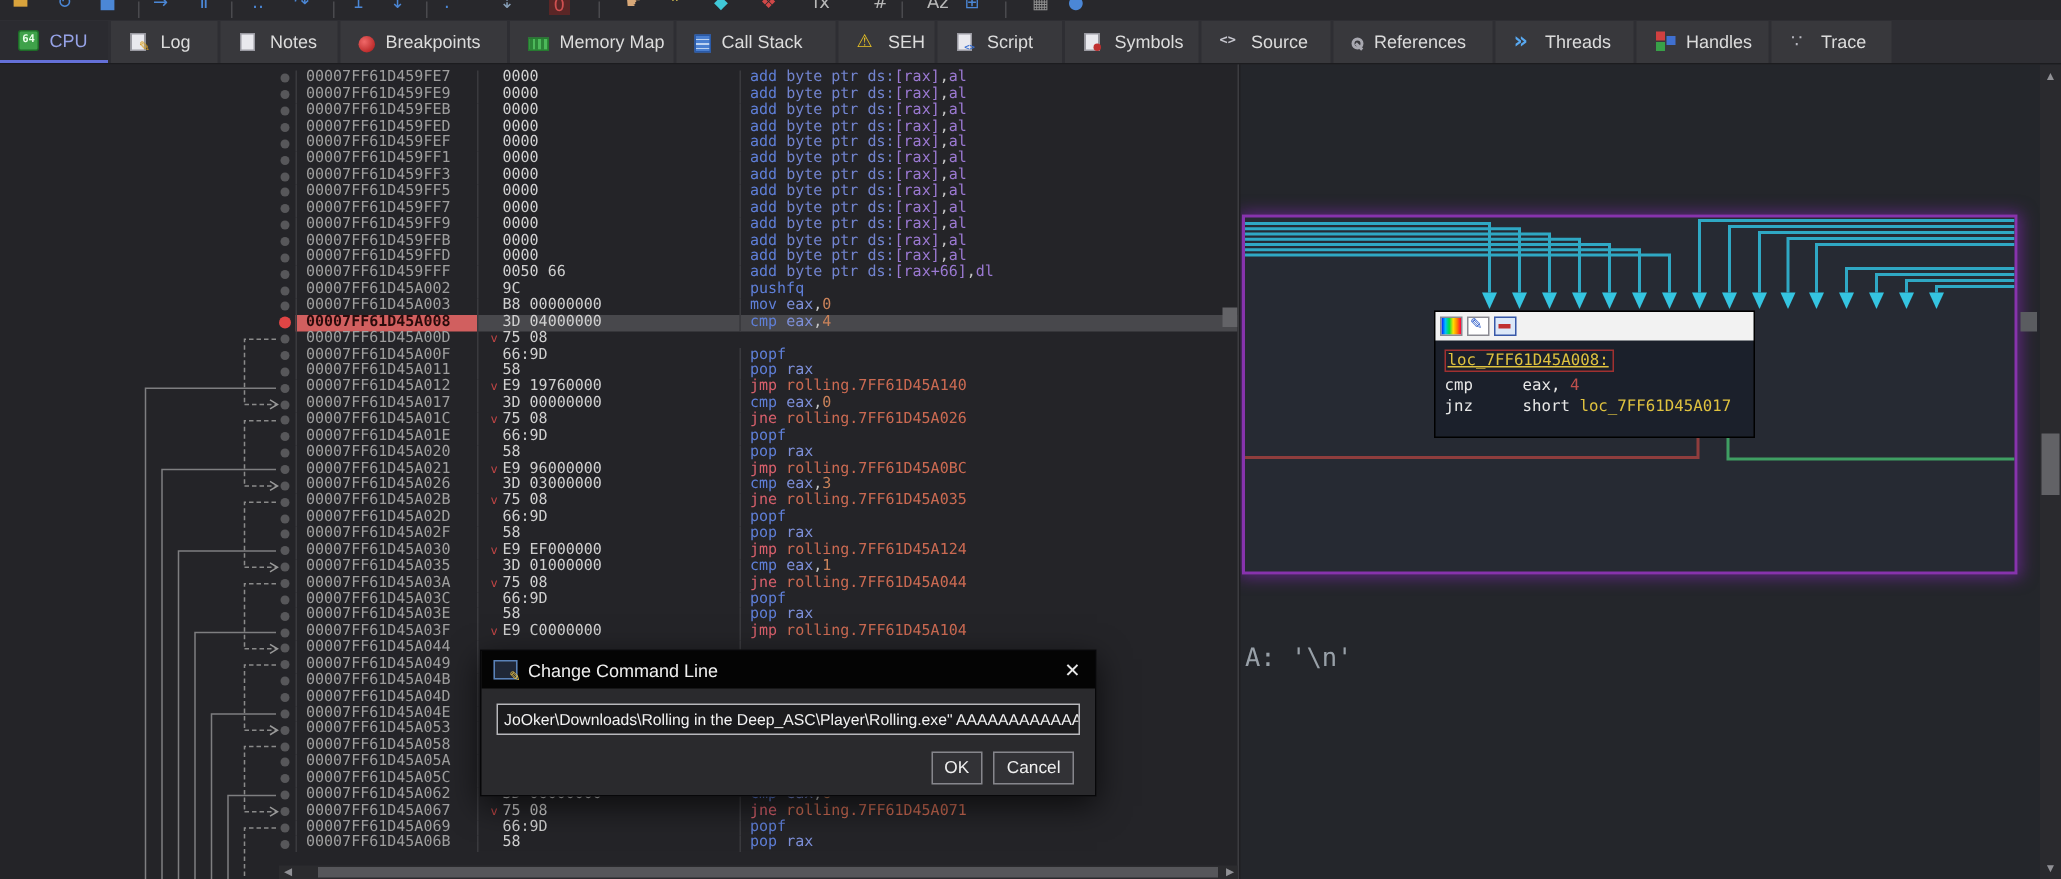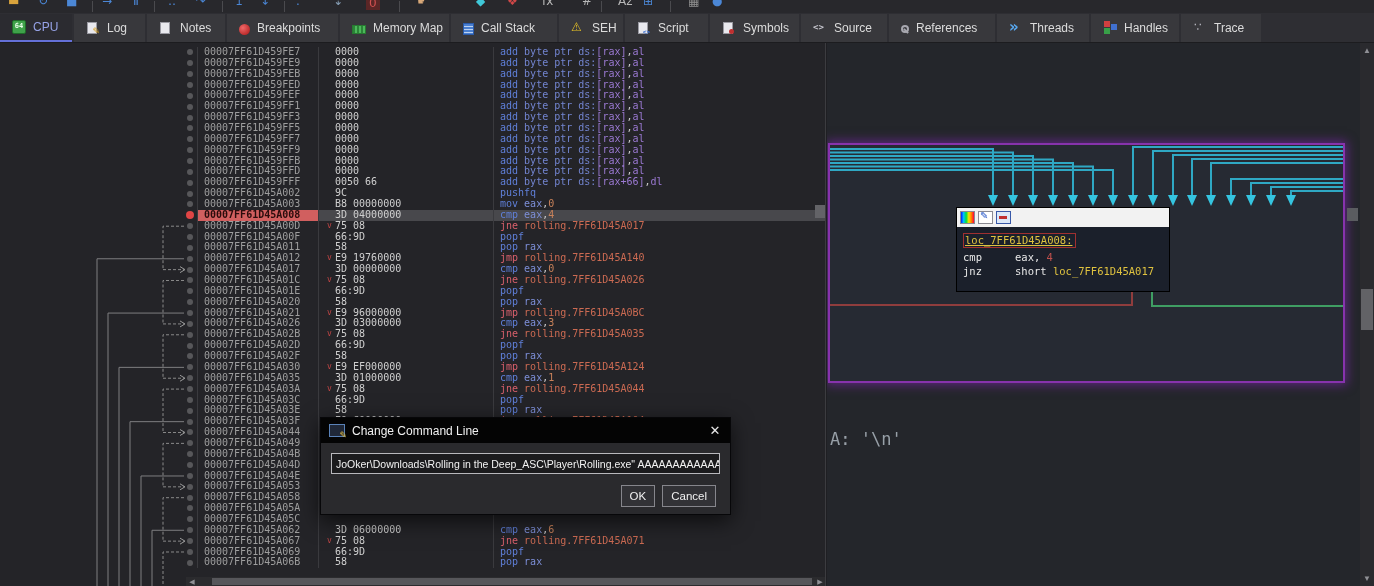--- a/index.html
+++ b/index.html
@@ -85,21 +85,21 @@
   .gmn{display:inline-block;width:52px;}
   .gnum{color:#c0504d;} .gtarget{color:#dfc23f;}
   #gannot{position:absolute;left:3px;top:386px;font-family:"DejaVu Sans Mono",monospace;
           font-size:17px;color:#98a0a8;}
   #gv-thumb{position:absolute;left:520px;top:165px;width:11px;height:13px;background:#5a5c60;}
   #vscroll{position:absolute;left:533px;top:0;width:14px;height:543px;background:#2a2a2e;}
   #vscroll .varrow{position:absolute;left:0;width:14px;text-align:center;color:#909095;font-size:8px;}
   #vthumb{position:absolute;left:1px;top:246px;width:12px;height:41px;background:#626266;}
 
   
-  #dialog{position:absolute;left:320px;top:417px;width:411px;height:98px;background:#2a2a2d;
+  #dialog{position:absolute;left:320px;top:433px;width:411px;height:98px;background:#2a2a2d;
           border:1px solid #070709;box-shadow:0 6px 20px rgba(0,0,0,.65);box-sizing:border-box;}
   #dlg-title{height:25px;background:#040404;display:flex;align-items:center;color:#f0f0f0;font-size:12px;}
   #dlg-icon{width:14px;height:11px;margin:0 7px 0 8px;background:#202838;border:1px solid #5a82b8;position:relative;flex:none;}
   #dlg-icon::after{content:"\270E";position:absolute;right:-3px;bottom:-4px;color:#e8c040;font-size:9px;}
   #dlg-close{margin-left:auto;width:30px;text-align:center;color:#e8e8e8;font-size:13px;cursor:default;}
   #dlg-input{margin:10px 10px 0 10px;height:21px;background:#1b1b1d;border:1px solid #b8b8bc;
              color:#f2f2f2;font-size:10.5px;line-height:20px;padding:0 4px;white-space:nowrap;overflow:hidden;
              font-family:"Liberation Sans",sans-serif;box-sizing:border-box;}
   #dlg-btns{display:flex;justify-content:flex-end;gap:7px;margin:11px 14px 0 0;padding-left:36px;}
   .dbtn{min-width:34px;height:22px;background:#323236;border:1px solid #86868c;color:#f0f0f0;
@@ -237,21 +237,21 @@
       <div class="drow"><div class="c-dots"><span class="dot"></span></div><div class="c-addr">00007FF61D459FF3</div><div class="c-bytes"><span class="vmark"></span><span>0000</span></div><div class="c-instr"><span class="mn">add</span><span class="sp"> </span><span class="kw">byte ptr</span><span class="sp"> </span><span class="kw">ds:</span><span class="mem">[rax]</span><span class="pun">,</span><span class="mem">al</span></div></div>
       <div class="drow"><div class="c-dots"><span class="dot"></span></div><div class="c-addr">00007FF61D459FF5</div><div class="c-bytes"><span class="vmark"></span><span>0000</span></div><div class="c-instr"><span class="mn">add</span><span class="sp"> </span><span class="kw">byte ptr</span><span class="sp"> </span><span class="kw">ds:</span><span class="mem">[rax]</span><span class="pun">,</span><span class="mem">al</span></div></div>
       <div class="drow"><div class="c-dots"><span class="dot"></span></div><div class="c-addr">00007FF61D459FF7</div><div class="c-bytes"><span class="vmark"></span><span>0000</span></div><div class="c-instr"><span class="mn">add</span><span class="sp"> </span><span class="kw">byte ptr</span><span class="sp"> </span><span class="kw">ds:</span><span class="mem">[rax]</span><span class="pun">,</span><span class="mem">al</span></div></div>
       <div class="drow"><div class="c-dots"><span class="dot"></span></div><div class="c-addr">00007FF61D459FF9</div><div class="c-bytes"><span class="vmark"></span><span>0000</span></div><div class="c-instr"><span class="mn">add</span><span class="sp"> </span><span class="kw">byte ptr</span><span class="sp"> </span><span class="kw">ds:</span><span class="mem">[rax]</span><span class="pun">,</span><span class="mem">al</span></div></div>
       <div class="drow"><div class="c-dots"><span class="dot"></span></div><div class="c-addr">00007FF61D459FFB</div><div class="c-bytes"><span class="vmark"></span><span>0000</span></div><div class="c-instr"><span class="mn">add</span><span class="sp"> </span><span class="kw">byte ptr</span><span class="sp"> </span><span class="kw">ds:</span><span class="mem">[rax]</span><span class="pun">,</span><span class="mem">al</span></div></div>
       <div class="drow"><div class="c-dots"><span class="dot"></span></div><div class="c-addr">00007FF61D459FFD</div><div class="c-bytes"><span class="vmark"></span><span>0000</span></div><div class="c-instr"><span class="mn">add</span><span class="sp"> </span><span class="kw">byte ptr</span><span class="sp"> </span><span class="kw">ds:</span><span class="mem">[rax]</span><span class="pun">,</span><span class="mem">al</span></div></div>
       <div class="drow"><div class="c-dots"><span class="dot"></span></div><div class="c-addr">00007FF61D459FFF</div><div class="c-bytes"><span class="vmark"></span><span>0050 66</span></div><div class="c-instr"><span class="mn">add</span><span class="sp"> </span><span class="kw">byte ptr</span><span class="sp"> </span><span class="kw">ds:</span><span class="mem">[rax+66]</span><span class="pun">,</span><span class="mem">dl</span></div></div>
       <div class="drow"><div class="c-dots"><span class="dot"></span></div><div class="c-addr">00007FF61D45A002</div><div class="c-bytes"><span class="vmark"></span><span>9C</span></div><div class="c-instr"><span class="mn">pushfq</span></div></div>
       <div class="drow"><div class="c-dots"><span class="dot"></span></div><div class="c-addr">00007FF61D45A003</div><div class="c-bytes"><span class="vmark"></span><span>B8 00000000</span></div><div class="c-instr"><span class="mn">mov</span><span class="sp"> </span><span class="reg">eax</span><span class="pun">,</span><span class="num">0</span></div></div>
       <div class="drow sel"><div class="c-dots"><span class="dot bp"></span></div><div class="c-addr">00007FF61D45A008</div><div class="c-bytes"><span class="vmark"></span><span>3D 04000000</span></div><div class="c-instr"><span class="mn">cmp</span><span class="sp"> </span><span class="reg">eax</span><span class="pun">,</span><span class="num">4</span></div></div>
-      <div class="drow"><div class="c-dots"><span class="dot"></span></div><div class="c-addr">00007FF61D45A00D</div><div class="c-bytes"><span class="vmark">v</span><span>75 08</span></div><div class="c-instr"><span class="jcc">jne</span><span class="jt"> rolling.7FF61D45A017</span></div></div>
+      <div class="drow"><div class="c-dots"><span class="dot"></span></div><div class="c-addr">00007FF61D45A00D</div><div class="c-bytes"><span class="vmark">v</span><span>75 08</span></div></div>
       <div class="drow"><div class="c-dots"><span class="dot"></span></div><div class="c-addr">00007FF61D45A00F</div><div class="c-bytes"><span class="vmark"></span><span>66:9D</span></div><div class="c-instr"><span class="mn">popf</span></div></div>
       <div class="drow"><div class="c-dots"><span class="dot"></span></div><div class="c-addr">00007FF61D45A011</div><div class="c-bytes"><span class="vmark"></span><span>58</span></div><div class="c-instr"><span class="mn">pop</span><span class="sp"> </span><span class="reg">rax</span></div></div>
       <div class="drow"><div class="c-dots"><span class="dot"></span></div><div class="c-addr">00007FF61D45A012</div><div class="c-bytes"><span class="vmark">v</span><span>E9 19760000</span></div><div class="c-instr"><span class="jcc">jmp</span><span class="jt"> rolling.7FF61D45A140</span></div></div>
       <div class="drow"><div class="c-dots"><span class="dot"></span></div><div class="c-addr">00007FF61D45A017</div><div class="c-bytes"><span class="vmark"></span><span>3D 00000000</span></div><div class="c-instr"><span class="mn">cmp</span><span class="sp"> </span><span class="reg">eax</span><span class="pun">,</span><span class="num">0</span></div></div>
       <div class="drow"><div class="c-dots"><span class="dot"></span></div><div class="c-addr">00007FF61D45A01C</div><div class="c-bytes"><span class="vmark">v</span><span>75 08</span></div><div class="c-instr"><span class="jcc">jne</span><span class="jt"> rolling.7FF61D45A026</span></div></div>
       <div class="drow"><div class="c-dots"><span class="dot"></span></div><div class="c-addr">00007FF61D45A01E</div><div class="c-bytes"><span class="vmark"></span><span>66:9D</span></div><div class="c-instr"><span class="mn">popf</span></div></div>
       <div class="drow"><div class="c-dots"><span class="dot"></span></div><div class="c-addr">00007FF61D45A020</div><div class="c-bytes"><span class="vmark"></span><span>58</span></div><div class="c-instr"><span class="mn">pop</span><span class="sp"> </span><span class="reg">rax</span></div></div>
       <div class="drow"><div class="c-dots"><span class="dot"></span></div><div class="c-addr">00007FF61D45A021</div><div class="c-bytes"><span class="vmark">v</span><span>E9 96000000</span></div><div class="c-instr"><span class="jcc">jmp</span><span class="jt"> rolling.7FF61D45A0BC</span></div></div>
       <div class="drow"><div class="c-dots"><span class="dot"></span></div><div class="c-addr">00007FF61D45A026</div><div class="c-bytes"><span class="vmark"></span><span>3D 03000000</span></div><div class="c-instr"><span class="mn">cmp</span><span class="sp"> </span><span class="reg">eax</span><span class="pun">,</span><span class="num">3</span></div></div>
       <div class="drow"><div class="c-dots"><span class="dot"></span></div><div class="c-addr">00007FF61D45A02B</div><div class="c-bytes"><span class="vmark">v</span><span>75 08</span></div><div class="c-instr"><span class="jcc">jne</span><span class="jt"> rolling.7FF61D45A035</span></div></div>

